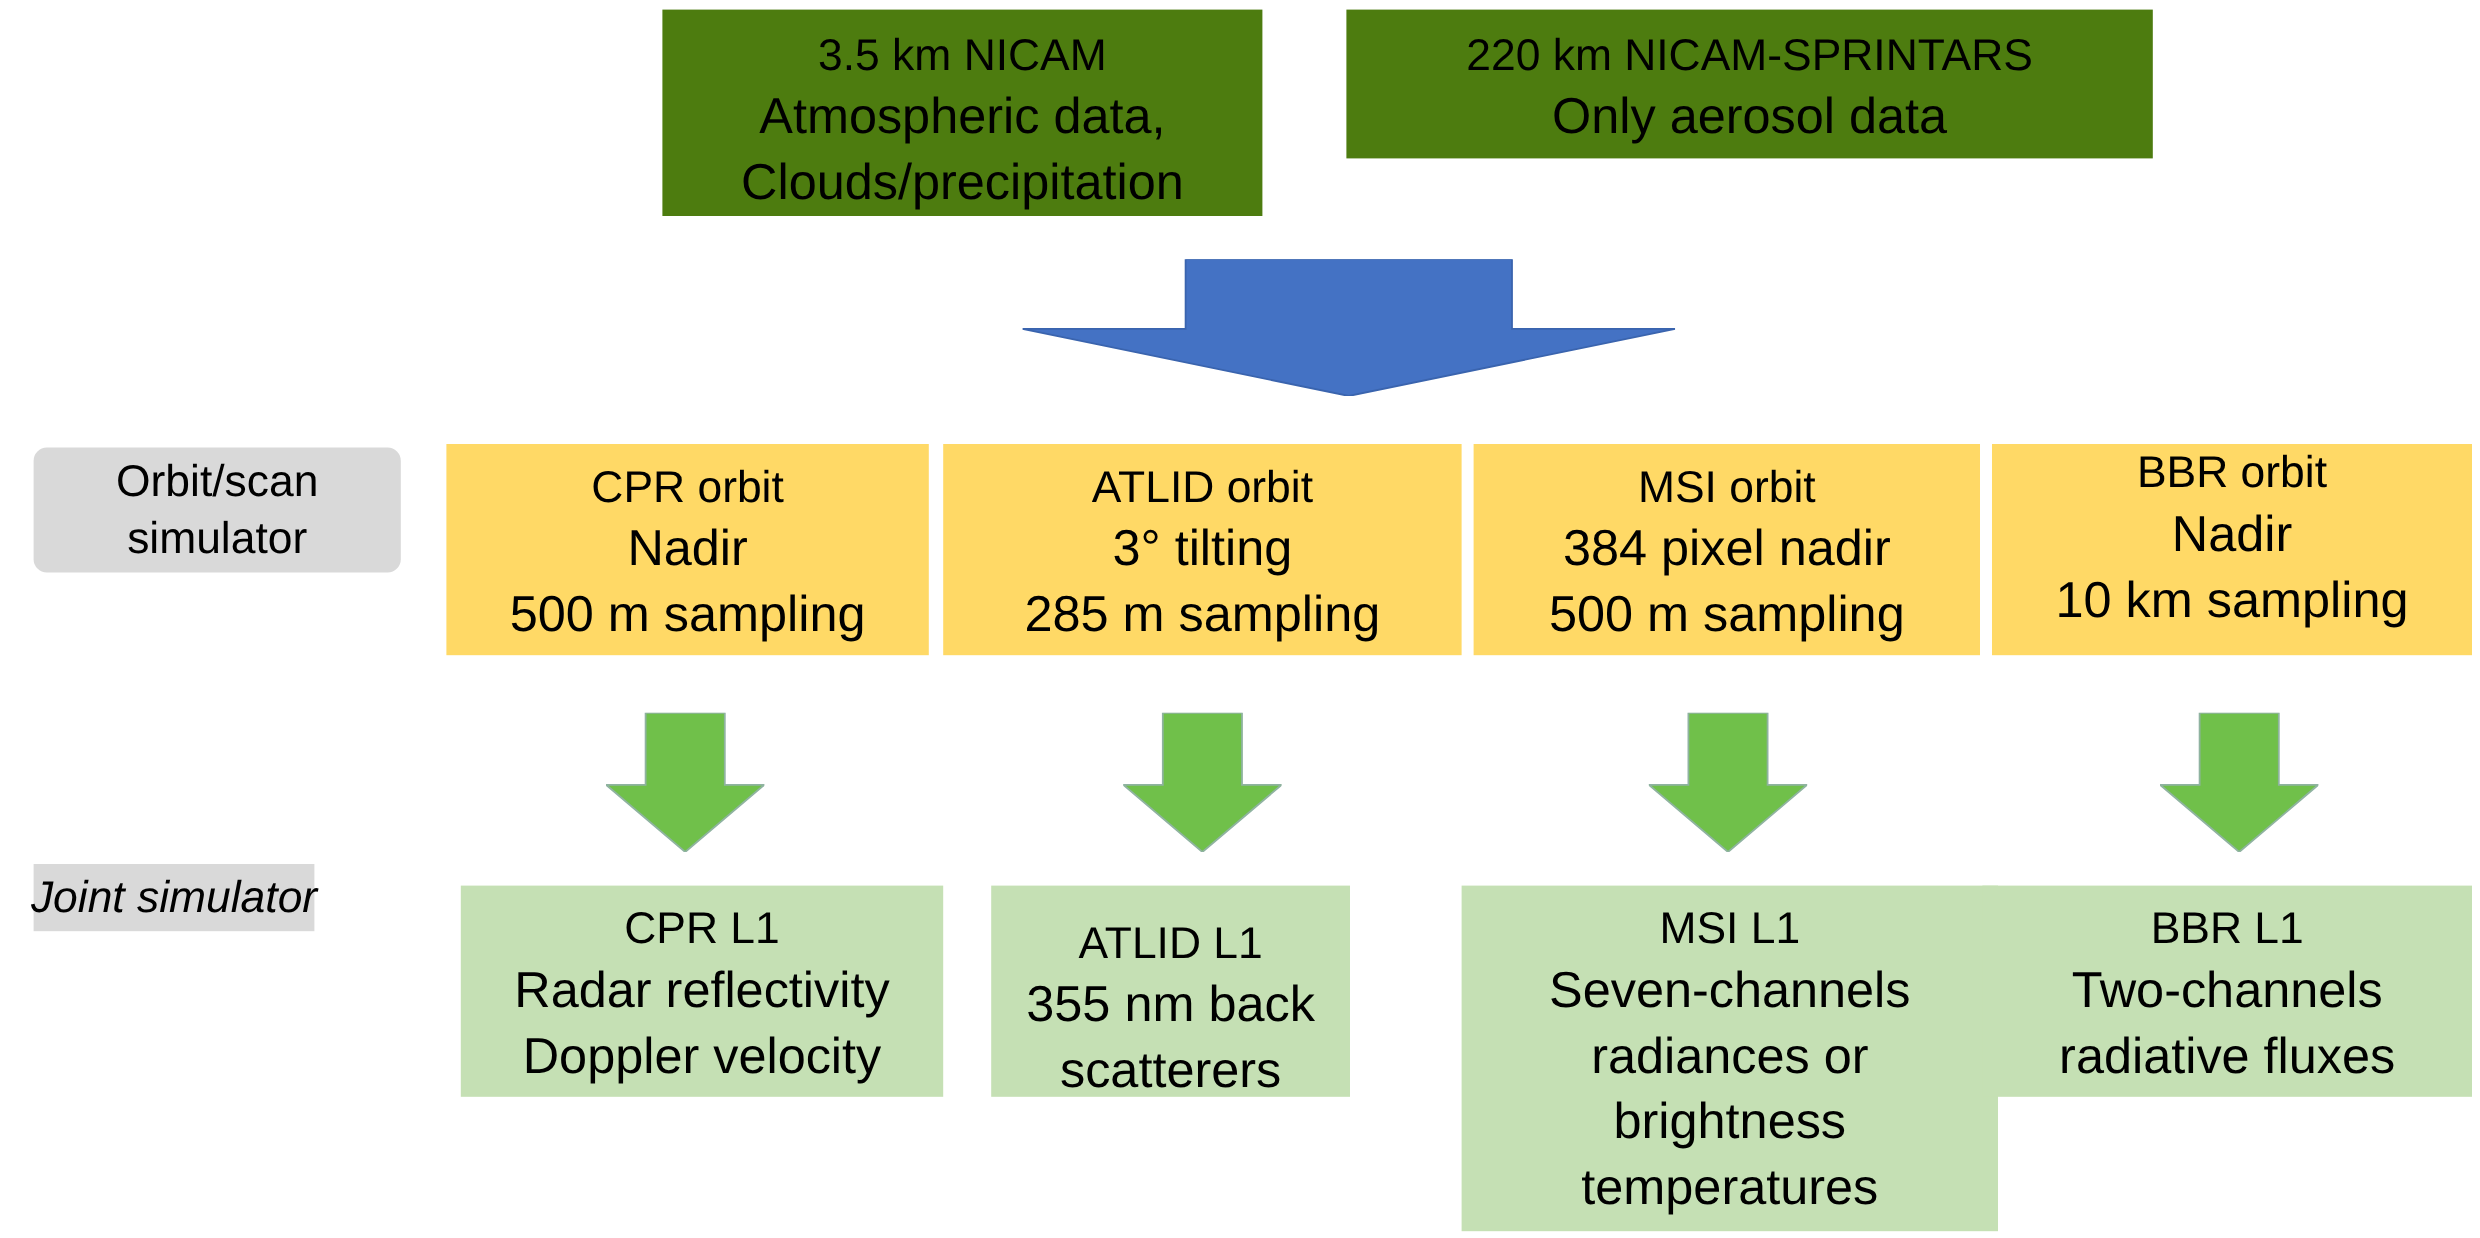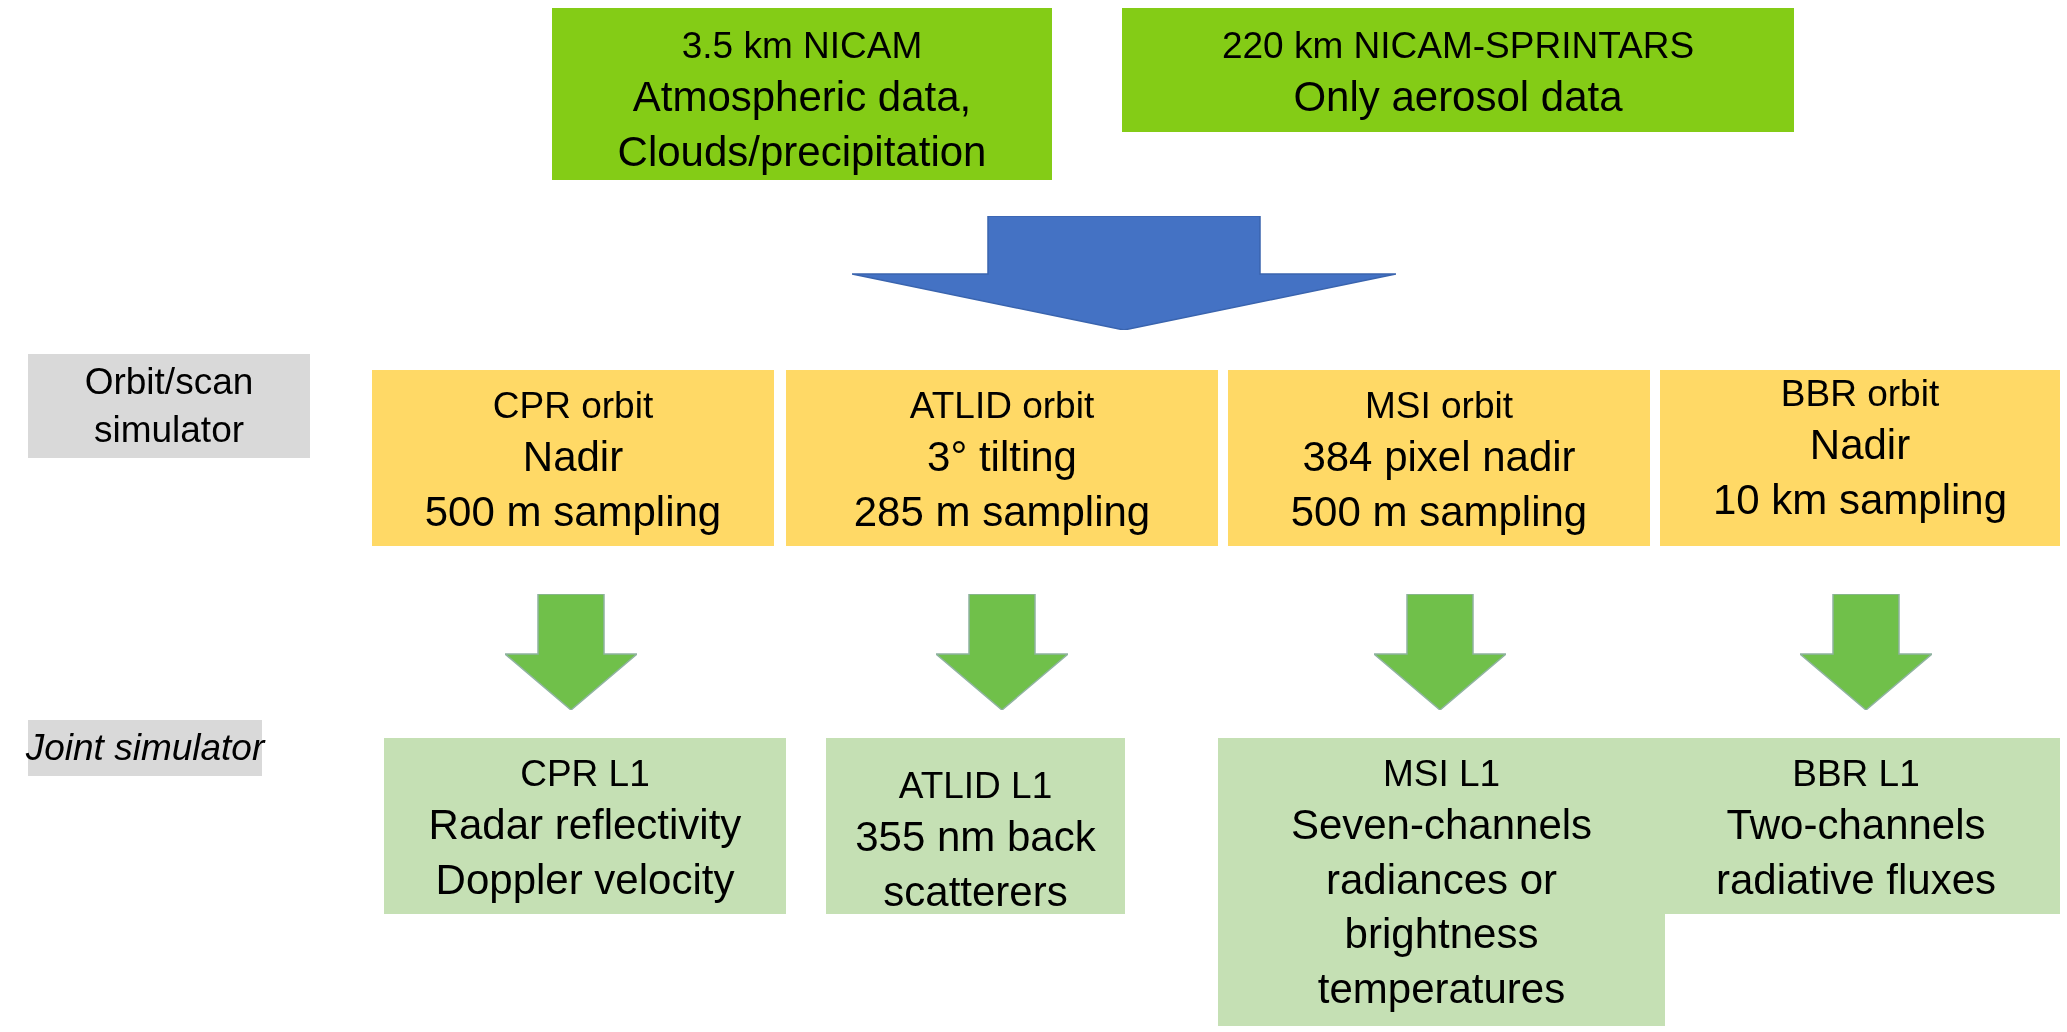--- a/index.html
+++ b/index.html
@@ -32,21 +32,21 @@
   }
   .box .title {
     font-size: 37px;
     white-space: nowrap;
   }
   .box .line {
     font-size: 42px;
     white-space: nowrap;
   }
 
-  .blue-box   { background: #84cc16; }
+  .blue-box   { background: #4d7c0f; }
   .yellow-box { background: #FFD966; }
   .green-box  { background: #C5E0B4; }
   .gray-box   { background: #D9D9D9; }
 
   .gray-box {
     justify-content: center;
     padding: 4px 12px;
   }
   .gray-box .line {
     font-size: 37px;
@@ -73,21 +73,21 @@
     <div class="title">220 km NICAM-SPRINTARS</div>
     <div class="line">Only aerosol data</div>
   </div>
 
   <div class="arrow" style="left:852px; top:216px; width:544px; height:114px;">
     <svg viewBox="0 0 544 114" preserveAspectRatio="none" aria-hidden="true">
       <polygon points="136,0 408,0 408,58 544,58 272,114 0,58 136,58" fill="#4472C4" stroke="#3A64AE" stroke-width="1.5"></polygon>
     </svg>
   </div>
 
-  <div class="box gray-box" style="left:28px; top:354px; width:282px; height:104px;">
+  <div class="box gray-box" style="left:28px; top:373px; width:306px; height:104px;border-radius:11px;">
     <div class="line">Orbit/scan</div>
     <div class="line">simulator</div>
   </div>
 
   <div class="box gray-box" style="left:28px; top:720px; width:234px; height:56px;font-style:italic;">
     <div class="line">Joint simulator</div>
   </div>
 
   <div class="box yellow-box" style="left:372px; top:370px; width:402px; height:176px; padding-top:12px;">
     <div class="title">CPR orbit</div>

